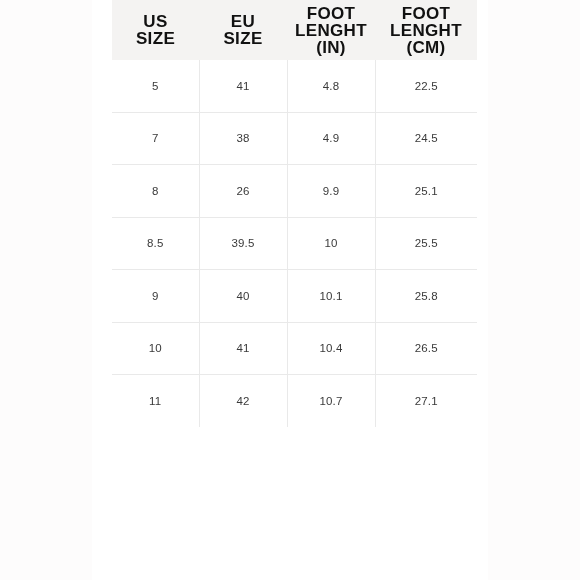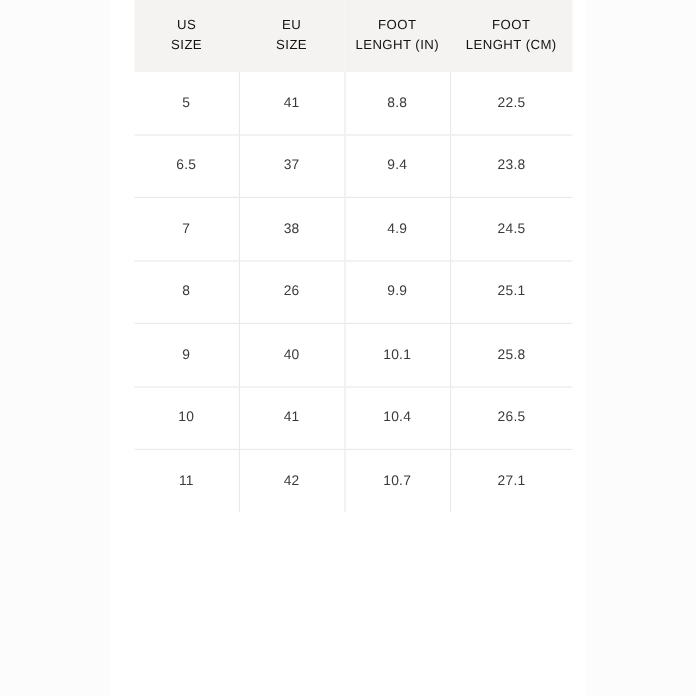--- a/index.html
+++ b/index.html
@@ -46,22 +46,22 @@
     left: 112px;
     top: 0;
     width: 365px;
     border-collapse: collapse;
     table-layout: fixed;
   }
 
   .size-table thead th {
     background: #f4f3f2;
     color: #111111;
-    font-size: 11px;
-    font-weight: normal;
+    font-size: 17px;
+    font-weight: bold;
     letter-spacing: 0.35px;
     line-height: 17px;
     height: 60px;
     padding: 0 2px;
     text-align: center;
     vertical-align: middle;
     border: 0;
     white-space: pre-line;
   }
 
@@ -114,40 +114,40 @@
         <th>FOOT
 LENGHT (IN)</th>
         <th>FOOT
 LENGHT (CM)</th>
       </tr>
     </thead>
     <tbody id="table-body">
         <tr>
           <td>5</td>
           <td>41</td>
-          <td>8.8</td>
+          <td>4.8</td>
           <td>22.5</td>
-        </tr>
-        <tr>
-          <td>6.5</td>
-          <td>37</td>
-          <td>9.4</td>
-          <td>23.8</td>
         </tr>
         <tr>
           <td>7</td>
           <td>38</td>
           <td>4.9</td>
           <td>24.5</td>
         </tr>
         <tr>
           <td>8</td>
           <td>26</td>
           <td>9.9</td>
           <td>25.1</td>
+        </tr>
+        <tr>
+          <td>8.5</td>
+          <td>39.5</td>
+          <td>10</td>
+          <td>25.5</td>
         </tr>
         <tr>
           <td>9</td>
           <td>40</td>
           <td>10.1</td>
           <td>25.8</td>
         </tr>
         <tr>
           <td>10</td>
           <td>41</td>

